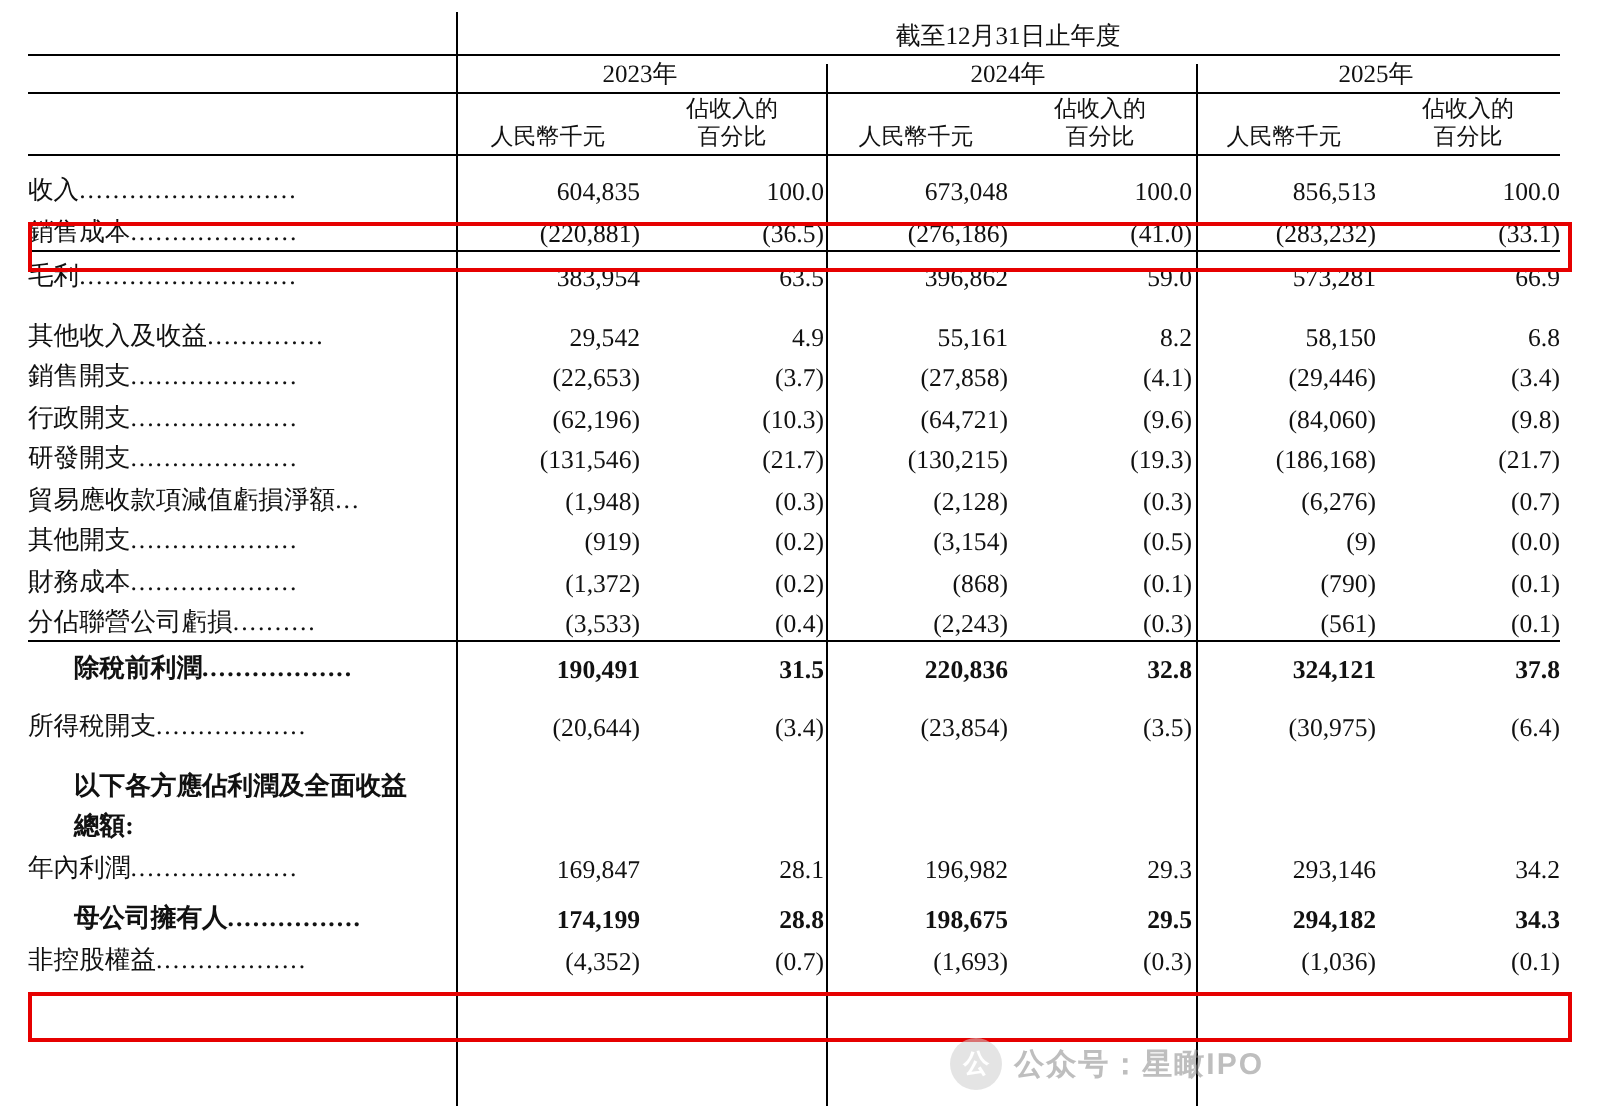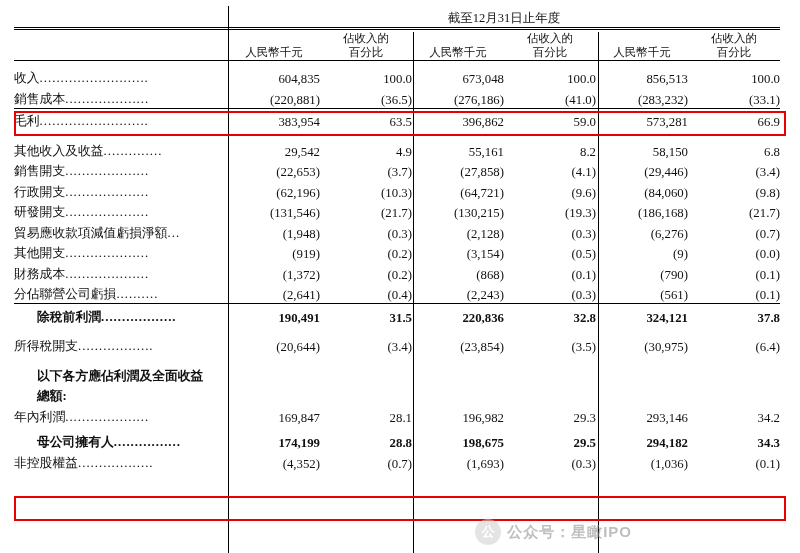--- a/index.html
+++ b/index.html
@@ -145,20 +145,26 @@
     </colgroup>
     <tbody>
       <tr>
         <td></td>
         <td class="hdr-period" colspan="6">截至12月31日止年度</td>
       </tr>
       <tr class="rule-top">
         <td></td>
           <td colspan="6"></td>
       </tr>
+      <tr>
+        <td></td>
+        <td class="hdr-year" colspan="2">2023年</td>
+        <td class="hdr-year" colspan="2">2024年</td>
+        <td class="hdr-year" colspan="2">2025年</td>
+      </tr>
       <tr class="rule-thin">
         <td></td>
           <td colspan="6"></td>
       </tr>
       <tr>
         <td></td>
         <td class="hdr-unit">
           <span>人民幣千元</span>
         </td>
         <td class="hdr-unit">
@@ -290,21 +296,21 @@
         <td class="num">(1,372)</td>
         <td class="pct">(0.2)</td>
         <td class="num">(868)</td>
         <td class="pct">(0.1)</td>
         <td class="num">(790)</td>
         <td class="pct">(0.1)</td>
       </tr>
 
       <tr class="row">
         <td class="lbl"><span>分佔聯營公司虧損</span><span class="dots">..........</span></td>
-        <td class="num">(2,641)</td>
+        <td class="num">(3,533)</td>
         <td class="pct">(0.4)</td>
         <td class="num">(2,243)</td>
         <td class="pct">(0.3)</td>
         <td class="num">(561)</td>
         <td class="pct">(0.1)</td>
       </tr>
       <tr class="rule-thin">
         <td></td>
           <td colspan="6"></td>
       </tr>

